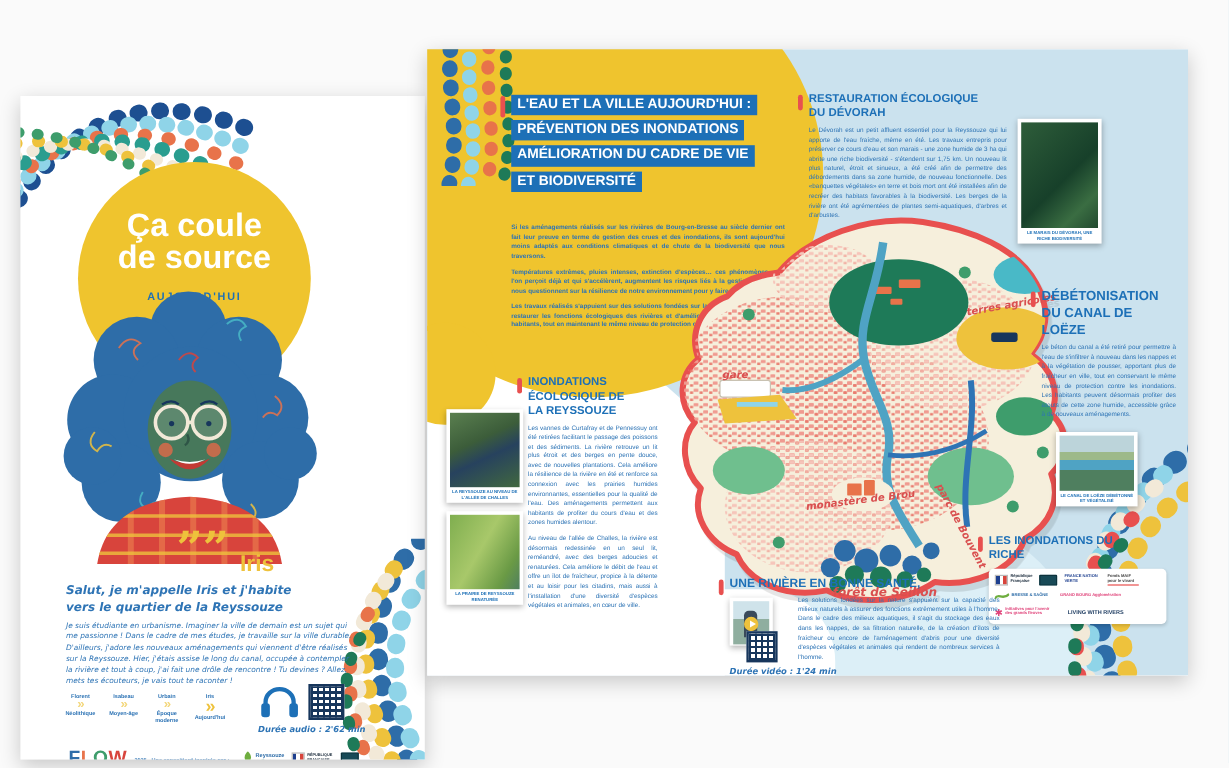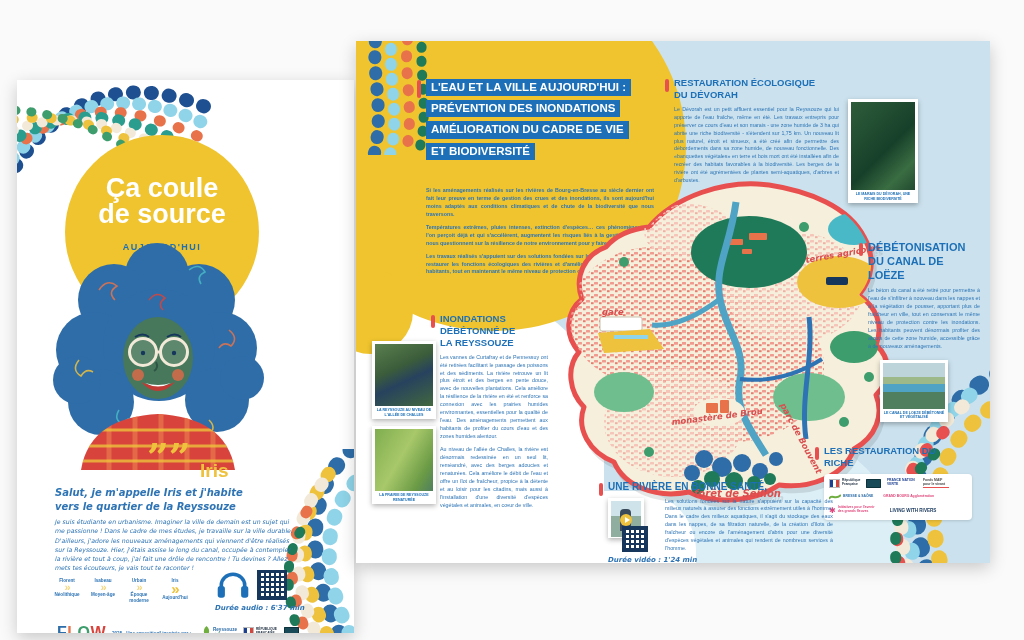--- a/index.html
+++ b/index.html
@@ -158,21 +158,21 @@
       <span class="t-era">Aujourd'hui</span>
     </div>
   </div>
 
   <svg class="abs" style="left:198px;top:492px;" width="36" height="28" viewBox="0 0 40 30">
     <path d="M7 24 V14 a13 12 0 0 1 26 0 V24" stroke="#1D70B7" stroke-width="4" fill="none"></path>
     <rect x="3" y="15" width="8" height="13" rx="3" fill="#1D70B7"></rect>
     <rect x="29" y="15" width="8" height="13" rx="3" fill="#1D70B7"></rect>
   </svg>
   <div class="abs qr" style="left:240px;top:490px;width:26px;height:26px;"></div>
-  <div class="abs hand" style="left:198px;top:524px;font-size:7px;font-weight:bold;">Durée audio : 6'37 min</div>
+  <div class="abs hand" style="left:198px;top:524px;font-size:7px;font-weight:bold;">Durée audio : 2'62 min</div>
 
   <div class="abs" style="left:40px;top:544px;">
     <span class="flowletter" style="color:#2E6DA8">F</span><span class="flowletter" style="color:#E8734A">L</span><span class="flowletter" style="color:#3E9D6C">O</span><span class="flowletter" style="color:#D8443C">W</span>
   </div>
   <div class="abs body-blue" style="left:95px;top:551px;width:85px;font-size:4.6px;font-weight:bold;">2025 - Une exposition* inspirée par :</div>
   <div class="abs" style="left:185px;top:546px;display:flex;gap:6px;align-items:center;">
     <div class="minilogo">
       <svg width="9" height="11" viewBox="0 0 9 11">
           <path d="M4.5 0 C 8 3 8 7 4.5 11 C 1 7 1 3 4.5 0 Z" fill="#6FAE3F"></path>
         </svg>
@@ -307,21 +307,21 @@
       <text x="118" y="258" transform="rotate(-7 118 258)">monastère de Brou</text>
       <text x="226" y="238" transform="rotate(62 226 238)">parc de Bouvent</text>
       <text x="140" y="330" font-size="10">forêt de Seillon</text>
     </g>
   </svg>
 
   <div class="abs" style="left:84px;top:272px;width:108px;">
     <div class="redbar" style="left:-9px;top:2px;height:13px;"></div>
     <div class="blue-h" style="font-size:9.5px;line-height:1.25;">
       <div>INONDATIONS</div>
-      <div>DÉBÉTONNÉ DE</div>
+      <div>ÉCOLOGIQUE DE</div>
       <div>LA REYSSOUZE</div>
     </div>
     <div class="body-blue" style="margin-top:5px;">
       <p class="sec-p">Les vannes de Curtafray et de Pennessuy ont été retirées facilitant le passage des poissons et des sédiments. La rivière retrouve un lit plus étroit et des berges en pente douce, avec de nouvelles plantations. Cela améliore la résilience de la rivière en été et renforce sa connexion avec les prairies humides environnantes, essentielles pour la qualité de l'eau. Des aménagements permettent aux habitants de profiter du cours d'eau et des zones humides alentour.</p>
       <p class="sec-p">Au niveau de l'allée de Challes, la rivière est désormais redessinée en un seul lit, reméandré, avec des berges adoucies et renaturées. Cela améliore le débit de l'eau et offre un îlot de fraîcheur, propice à la détente et au loisir pour les citadins, mais aussi à l'installation d'une diversité d'espèces végétales et animales, en cœur de ville.</p>
     </div>
   </div>
   <div class="polaroid" style="left:16px;top:300px;width:58px;">
     <div class="ph" style="height:62px;background:linear-gradient(155deg,#5a7f4f 0%,#3c5d3a 38%,#27425e 58%,#41683f 100%);"></div>
     <div class="cap">LA REYSSOUZE AU NIVEAU DE L'ALLÉE DE CHALLES</div>
@@ -353,21 +353,21 @@
     <p class="sec-p body-blue" style="margin-top:5px;">Le béton du canal a été retiré pour permettre à l'eau de s'infiltrer à nouveau dans les nappes et à la végétation de pousser, apportant plus de fraîcheur en ville, tout en conservant le même niveau de protection contre les inondations. Les habitants peuvent désormais profiter des atouts de cette zone humide, accessible grâce à de nouveaux aménagements.</p>
     <div class="polaroid" style="position:relative;left:12px;top:4px;width:62px;">
       <div class="ph" style="height:46px;background:linear-gradient(180deg,#bcd4da 0 30%,#9db98a 30% 45%,#4FA3C4 45% 62%,#4f7f5f 62% 100%);"></div>
       <div class="cap">LE CANAL DE LOËZE DÉBÉTONNÉ ET VÉGÉTALISÉ</div>
     </div>
   </div>
 
   <div class="abs" style="left:468px;top:404px;width:150px;">
     <div class="redbar" style="left:-9px;top:2px;height:13px;"></div>
     <div class="blue-h" style="font-size:9.5px;line-height:1.25;">
-      <div>LES RESTAURATION DU</div>
+      <div>LES INONDATIONS DU</div>
       <div>RICHE</div>
     </div>
     <div class="partn" style="margin-top:5px;width:138px;padding:5px;display:flex;flex-direction:column;gap:5px;">
       <div style="display:flex;gap:6px;align-items:center;">
         <div class="minilogo">
             <div class="flag"></div>
             <div class="pl" style="width:18px;color:#203040;">République Française</div>
           </div>
         <div class="darkbox"></div>
         <div class="pl" style="color:#1D3F8F;width:30px;">FRANCE NATION VERTE</div>

